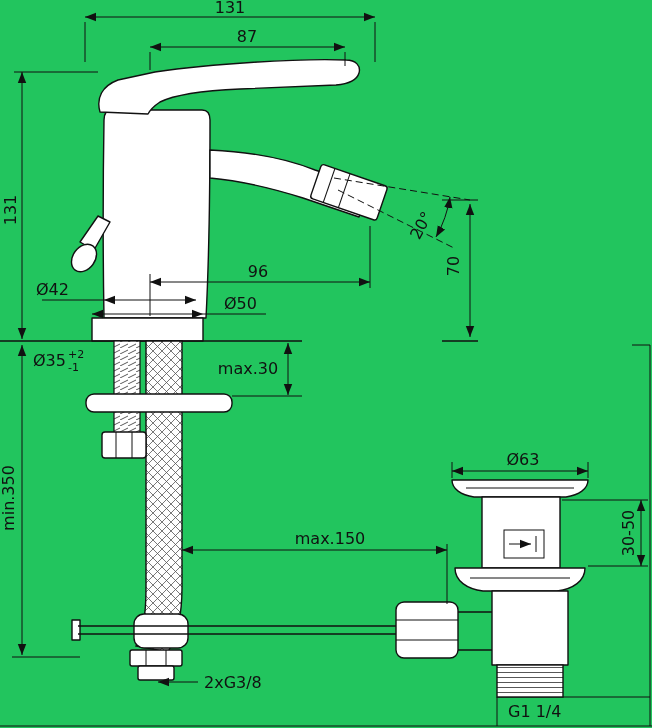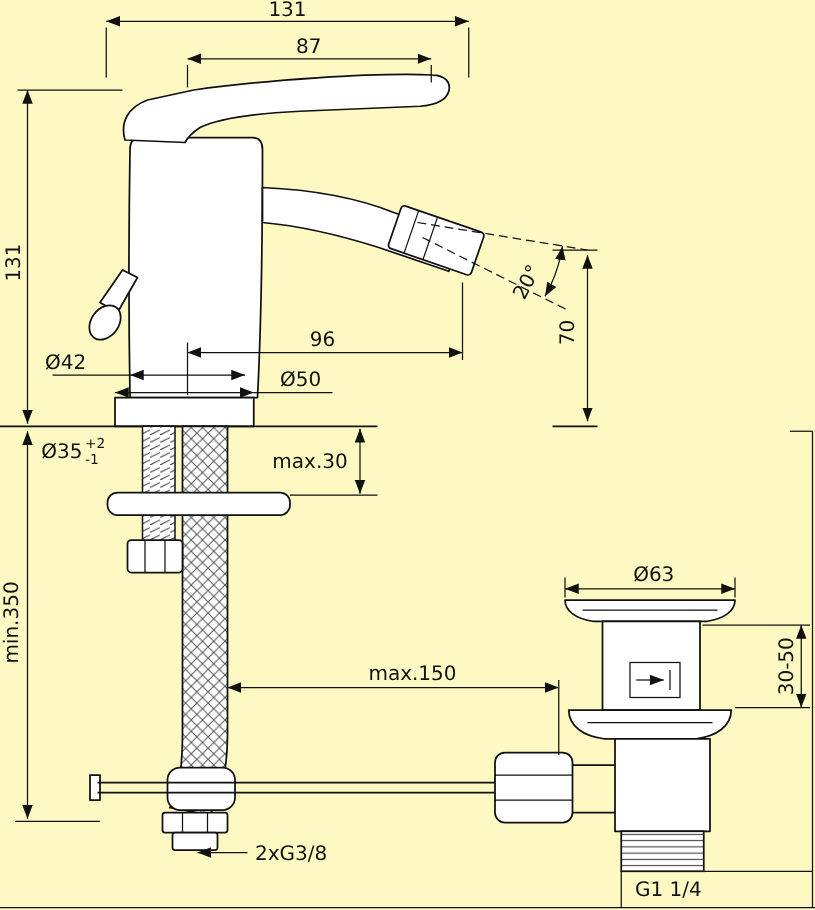--- a/index.html
+++ b/index.html
@@ -1,16 +1,16 @@
 <!DOCTYPE html>
 <html><head>
 <meta charset="utf-8">
 <style>
   html,body{margin:0;padding:0;background:#fff;}
-  .canvas{width:652px;height:728px;background:#fef9c3;position:relative;overflow:hidden;
+  .canvas{width:652px;height:728px;background:#22c55e;position:relative;overflow:hidden;
           font-family:"DejaVu Sans", sans-serif;}
   svg{display:block;}
   svg text{font-size:16px;fill:#111;font-family:"DejaVu Sans", sans-serif;}
   svg text.tol{font-size:11px;}
   .o{fill:#ffffff;stroke:#111;stroke-width:1.4;stroke-linejoin:round;}
   .ln{fill:none;stroke:#111;stroke-width:1.4;stroke-linejoin:round;}
   .d{fill:none;stroke:#111;stroke-width:1;}
   .dash{fill:none;stroke:#111;stroke-width:1;stroke-dasharray:7 4;}
   .thin{fill:none;stroke:#111;stroke-width:1;}
 </style>

